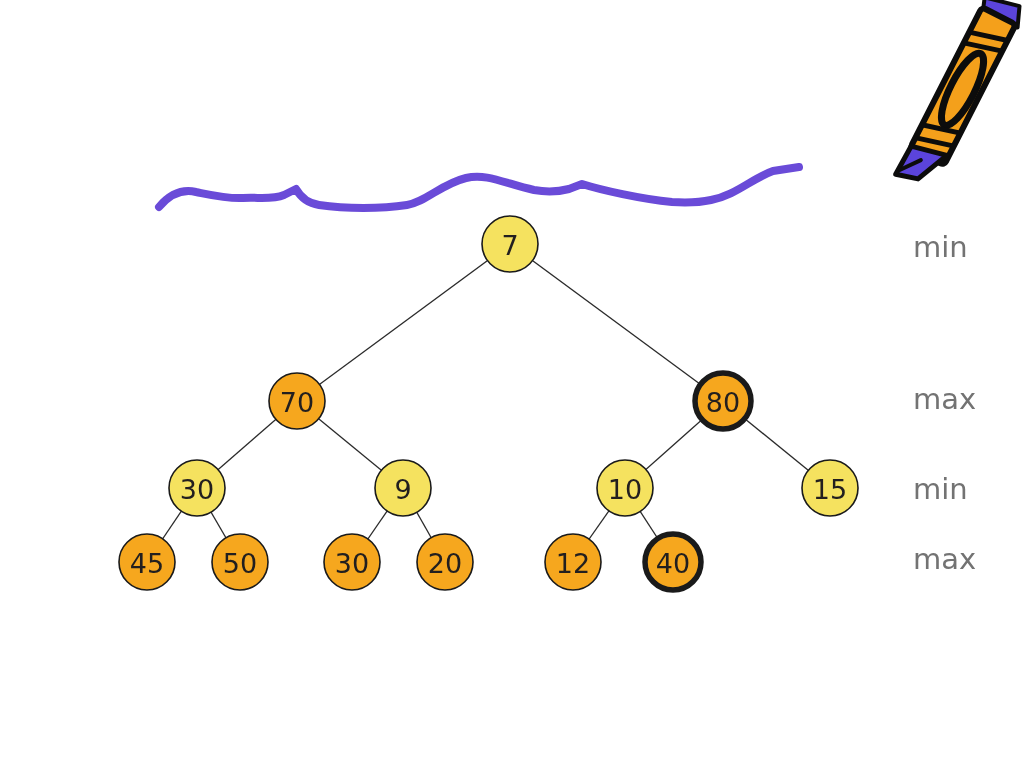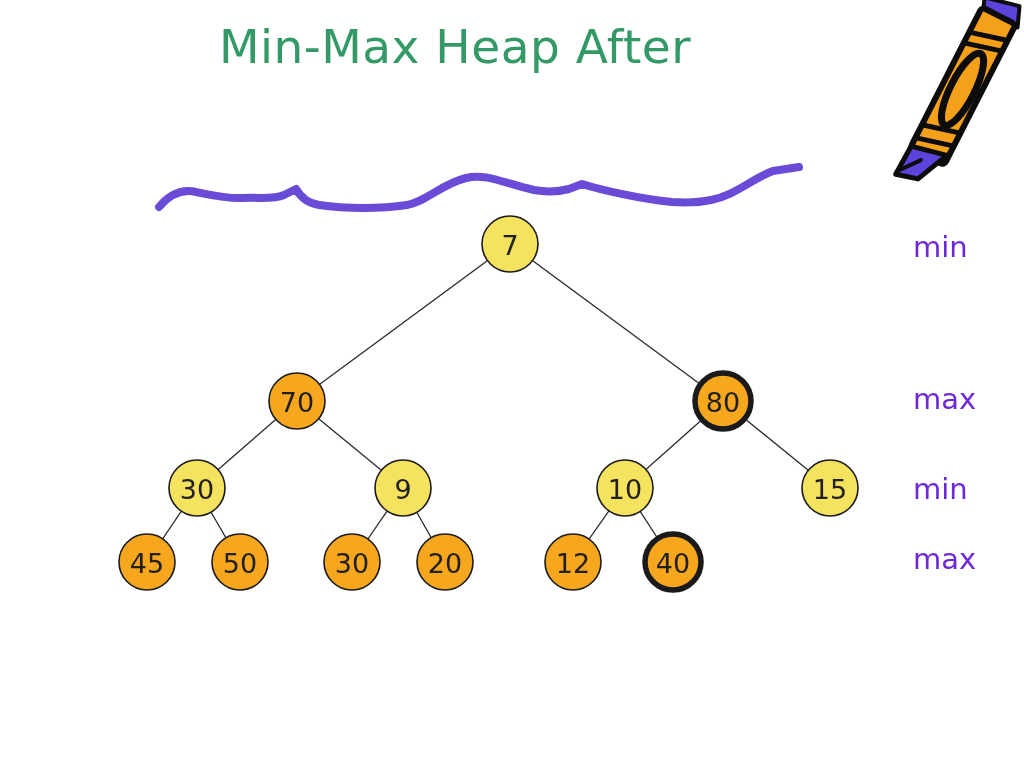--- a/index.html
+++ b/index.html
@@ -25,29 +25,28 @@
   .node-circle{stroke:var(--node-border);stroke-width:1.6;}
   .node-yellow{fill:var(--node-yellow);}
   .node-orange{fill:var(--node-orange);}
   .node-emphasis{stroke-width:5.5;}
   .node-text{
     font-family:"DejaVu Sans",sans-serif;font-size:27px;fill:#221f1f;
     text-anchor:middle;dominant-baseline:central;
   }
   .level-label{
     position:absolute;transform:translateY(-52%);
-    font-size:29px;color:#6d28d9;white-space:nowrap;
+    font-size:29px;color:#737373;white-space:nowrap;
   }
   #crayon{position:absolute;left:888px;top:0;width:134px;height:212px;}
 </style>
 </head>
 <body style="--title-green: #339966; --squiggle-purple: #6A4BD8; --node-yellow: #F5E25F; --node-orange: #F6A71E; --node-border: #1a1a1a; --edge-line: #2b2b2b;">
 
 <div id="title">
-  <div>Min-Max Heap After</div>
 </div>
 
 <svg id="diagram" viewBox="0 0 1024 768" xmlns="http://www.w3.org/2000/svg">
   <path d="M159,207 C170,194 183,189 196,192 C211,195 228,199 243,198
            C258,197 272,200 284,195 L296,189
            C300,196 306,203 319,205 C346,209 381,209 407,205
            C426,202 441,184 466,178 C487,173 506,184 534,190
            C551,193 561,191 569,189 L582,184
            C601,190 641,199 672,202 C688,203 697,203 711,200
            C736,195 751,179 773,171 L799,167" fill="none" stroke="var(--squiggle-purple)" stroke-width="8" stroke-linecap="round" stroke-linejoin="round"></path>

